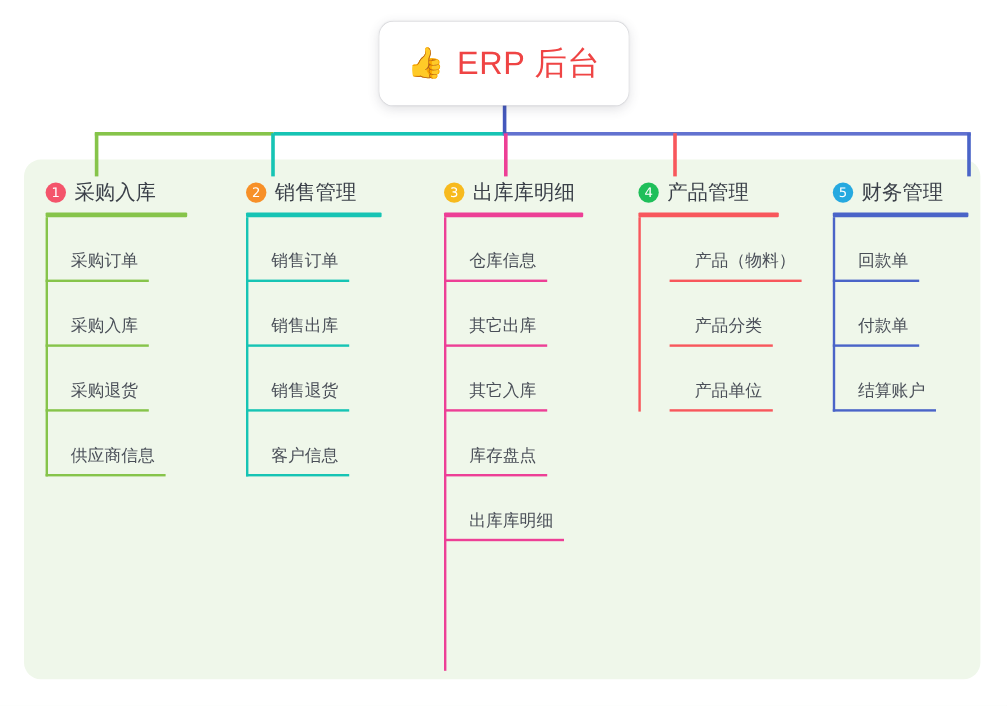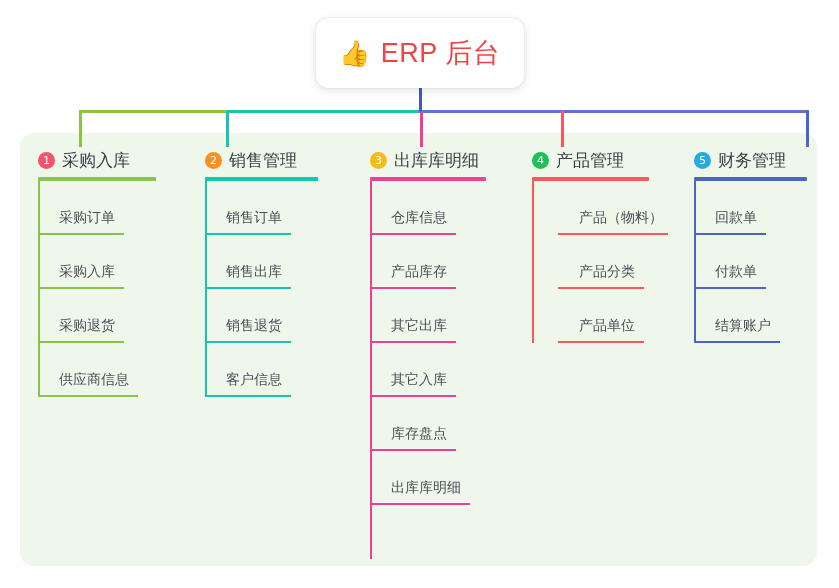--- a/index.html
+++ b/index.html
@@ -217,24 +217,20 @@
           <span class="branch-label">出库库明细</span>
         </div>
         <div class="head-rule" style="width: 116px; background: rgb(237, 63, 150);"></div>
         <div class="children" style="height: 378px; text-decoration: underline;">
           <div class="spine" style="background: rgb(237, 63, 150); height: 378px;"></div>
           <div class="child">
             <span class="child-text">仓库信息</span>
             <div class="child-rule" style="width: 86px; background: rgb(237, 63, 150);"></div>
           </div>
           <div class="child">
-            <span class="child-text">产品库存</span>
-            <div class="child-rule" style="width: 86px; background: rgb(237, 63, 150);"></div>
-          </div>
-          <div class="child">
             <span class="child-text">其它出库</span>
             <div class="child-rule" style="width: 86px; background: rgb(237, 63, 150);"></div>
           </div>
           <div class="child">
             <span class="child-text">其它入库</span>
             <div class="child-rule" style="width: 86px; background: rgb(237, 63, 150);"></div>
           </div>
           <div class="child">
             <span class="child-text">库存盘点</span>
             <div class="child-rule" style="width: 86px; background: rgb(237, 63, 150);"></div>

